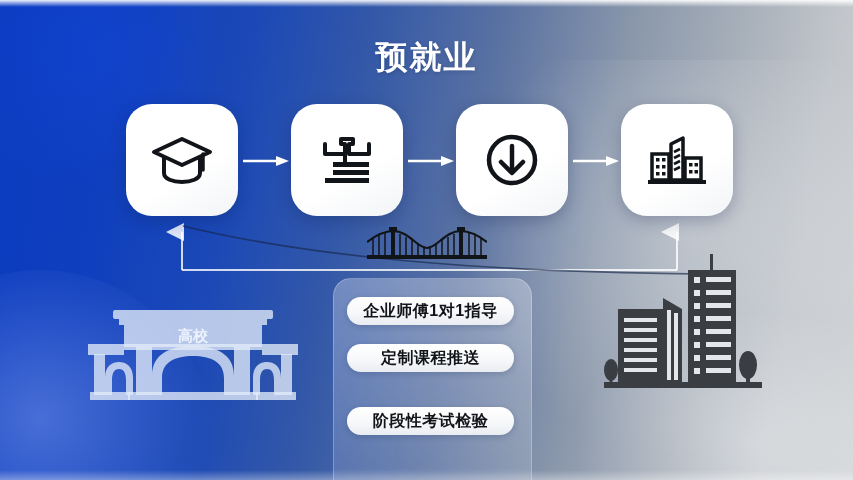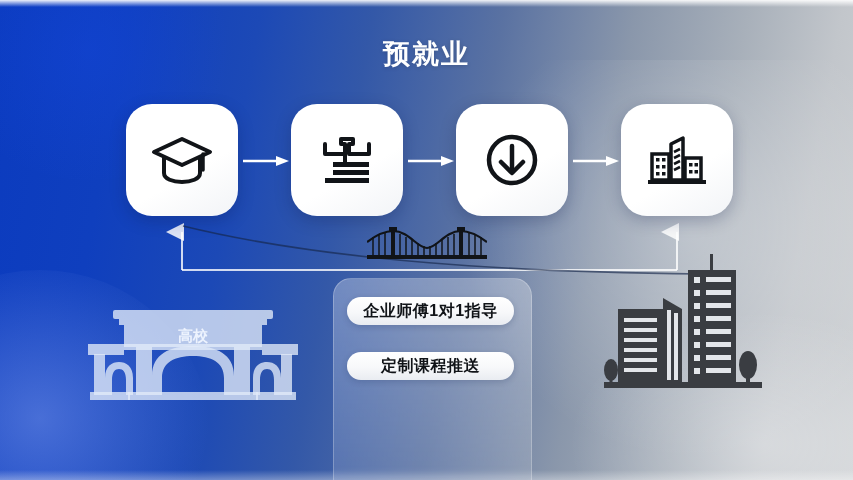--- a/index.html
+++ b/index.html
@@ -52,21 +52,21 @@
   }
   .sheen2{
     position:absolute;right:0px;bottom:0px;width:300px;height:180px;
     background:radial-gradient(ellipse at 70% 80%, rgba(255,255,255,.35), rgba(255,255,255,0) 65%);
     pointer-events:none;
   }
 
   
   .title{
     position:absolute;left:0;top:36px;width:853px;text-align:center;
-    color:#ffffff;font-size:27px;font-weight:bold;letter-spacing:2px;
+    color:#ffffff;font-size:32px;font-weight:bold;letter-spacing:2px;
     text-shadow:0 1px 4px rgba(0,0,0,.18);
   }
 
   
   .flow{position:absolute;left:0;top:104px;width:853px;height:118px;}
   .card{
     position:absolute;top:0;width:112px;height:112px;border-radius:26px;
     background:linear-gradient(150deg,#ffffff 0%,#ffffff 60%,#f2f4f7 100%);
     box-shadow:0 5px 16px rgba(10,25,70,.25);
     display:flex;align-items:center;justify-content:center;
@@ -107,21 +107,21 @@
   }
   .pill{
     position:absolute;left:347px;width:167px;height:28px;border-radius:19px;
     background:linear-gradient(180deg,#ffffff 0%,#f7f8fa 55%,#e9ecf1 100%);
     box-shadow:0 2px 6px rgba(10,25,70,.18);
     display:flex;align-items:center;justify-content:center;
     color:#111418;font-size:16px;font-weight:bold;letter-spacing:.5px;
     white-space:nowrap;
   }
   .p1{top:297px;}
-  .p2{top:352px;}
+  .p2{top:344px;}
   .p3{top:407px;}
 </style>
 </head>
 <body>
 
 <div id="stage">
 
   <div class="blob-tl"></div>
   <div class="blob-bl"></div>
   <div class="sheen"></div>
@@ -300,14 +300,15 @@
         <rect x="106" y="90" width="25" height="5"></rect>
       <rect x="106" y="103" width="25" height="5"></rect>
         <rect x="106" y="116" width="25" height="5"></rect>
     </g>
   </svg>
 
   <div class="panel"></div>
 
   <div class="pill p1">企业师傅1对1指导</div>
   <div class="pill p2">定制课程推送</div>
+  <div class="pill p3">阶段性考试检验</div>
 
 </div>
 
 </body></html>

